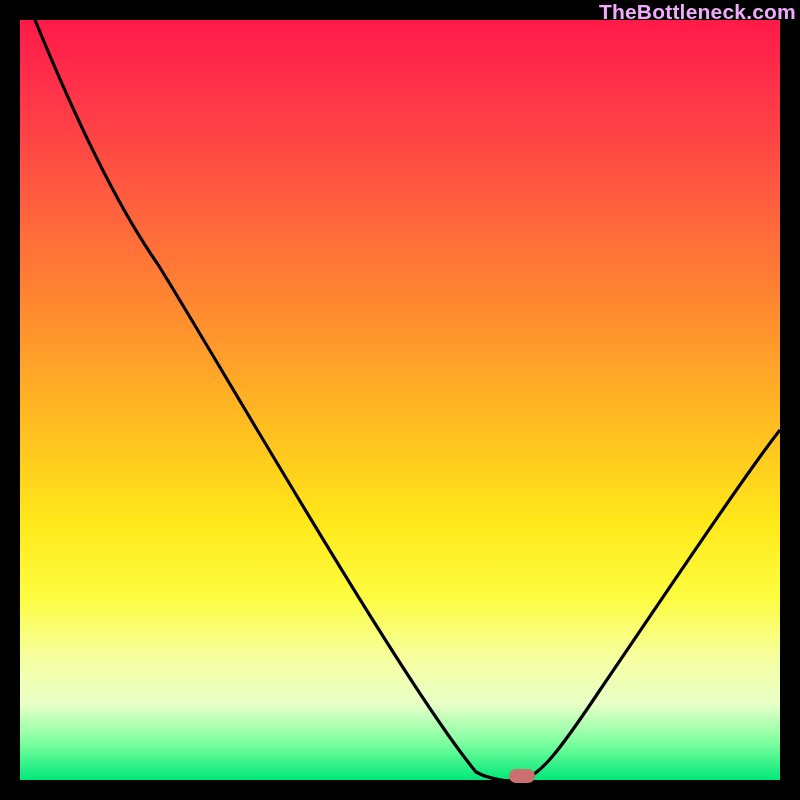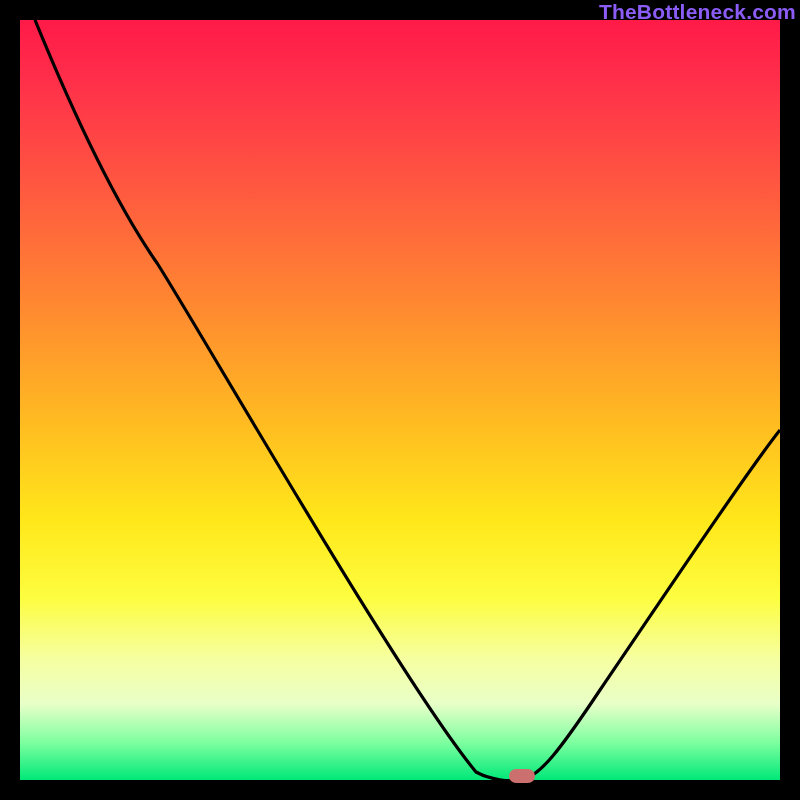--- a/index.html
+++ b/index.html
@@ -53,21 +53,21 @@
     background: #cc6f6f;
     transform: translate(-50%, -50%);
   }
   .watermark {
     position: absolute;
     top: 0px;
     right: 4px;
     font-family: Arial, Helvetica, sans-serif;
     font-size: 21px;
     font-weight: 600;
-    color: #8b5cf6;
+    color: #f0abfc;
     letter-spacing: 0.2px;
     user-select: none;
   }
 </style>
 </head>
 <body>
 
 <div class="frame">
   <div class="gradient"></div>
 

